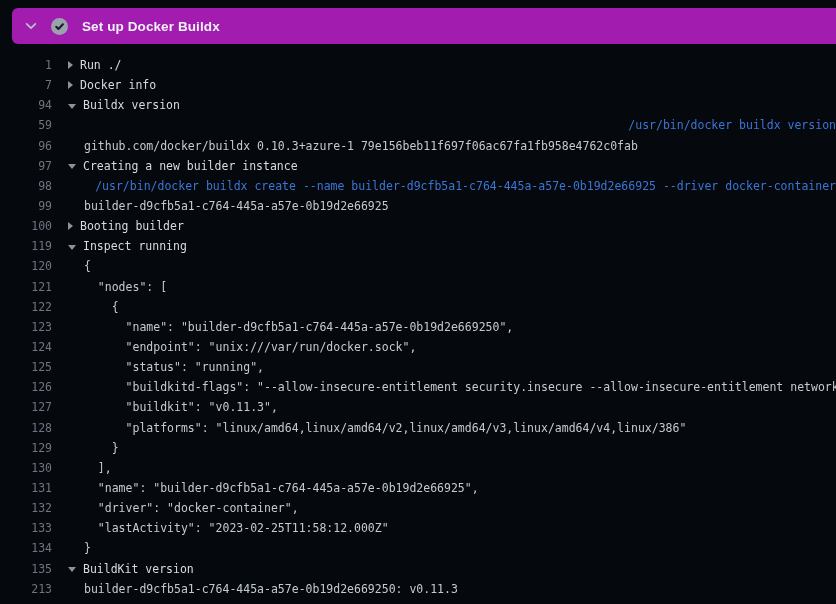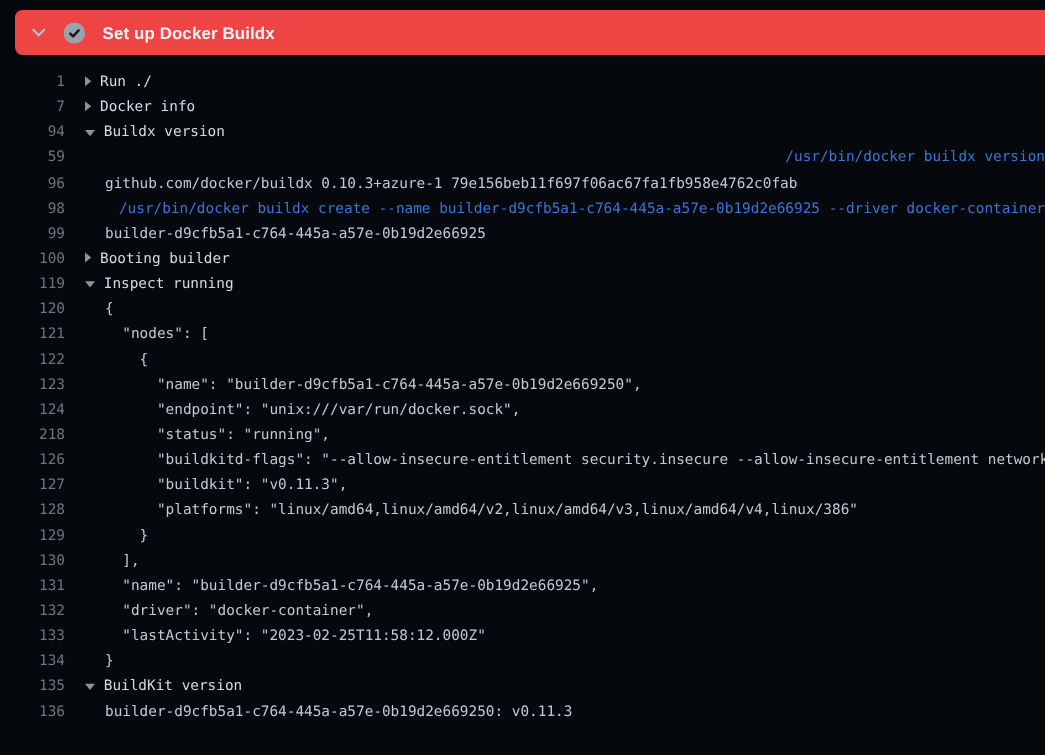--- a/index.html
+++ b/index.html
@@ -6,21 +6,21 @@
   html, body {
     width: 836px; height: 604px;
     background: #05080c;
     overflow: hidden;
     font-family: "DejaVu Sans Mono", monospace;
   }
   .step-header {
     margin: 8px 0 0 12px;
     width: calc(100% - 12px);
     height: 36px;
-    background: #ef4444;
+    background: #a21caf;
     border-radius: 6px 0 0 6px;
     display: flex;
     align-items: center;
     padding: 0 10px;
     cursor: pointer;
   }
   .step-header .chev { display: flex; margin: 0 0 0 2px; }
   .step-header .statico { display: flex; margin-left: 13px; }
   .step-title {
     margin-left: 14px;
@@ -103,20 +103,24 @@
     </div>
     <div class="line">
       <span class="num">59</span>
       <span class="body cmd">/usr/bin/docker buildx version</span>
     </div>
     <div class="line">
       <span class="num">96</span>
       <span class="body out">github.com/docker/buildx 0.10.3+azure-1 79e156beb11f697f06ac67fa1fb958e4762c0fab</span>
     </div>
     <div class="line">
+      <span class="num">97</span>
+      <span class="body group"><span class="tri down"></span><span class="gtitle">Creating a new builder instance</span></span>
+    </div>
+    <div class="line">
       <span class="num">98</span>
       <span class="body cmd">/usr/bin/docker buildx create --name builder-d9cfb5a1-c764-445a-a57e-0b19d2e66925 --driver docker-container</span>
     </div>
     <div class="line">
       <span class="num">99</span>
       <span class="body out">builder-d9cfb5a1-c764-445a-a57e-0b19d2e66925</span>
     </div>
     <div class="line">
       <span class="num">100</span>
       <span class="body group"><span class="tri right"></span><span class="gtitle">Booting builder</span></span>
@@ -139,21 +143,21 @@
     </div>
     <div class="line">
       <span class="num">123</span>
       <span class="body out">      "name": "builder-d9cfb5a1-c764-445a-a57e-0b19d2e669250",</span>
     </div>
     <div class="line">
       <span class="num">124</span>
       <span class="body out">      "endpoint": "unix:///var/run/docker.sock",</span>
     </div>
     <div class="line">
-      <span class="num">218</span>
+      <span class="num">125</span>
       <span class="body out">      "status": "running",</span>
     </div>
     <div class="line">
       <span class="num">126</span>
       <span class="body out">      "buildkitd-flags": "--allow-insecure-entitlement security.insecure --allow-insecure-entitlement network</span>
     </div>
     <div class="line">
       <span class="num">127</span>
       <span class="body out">      "buildkit": "v0.11.3",</span>
     </div>
@@ -183,16 +187,16 @@
     </div>
     <div class="line">
       <span class="num">134</span>
       <span class="body out">}</span>
     </div>
     <div class="line">
       <span class="num">135</span>
       <span class="body group"><span class="tri down"></span><span class="gtitle">BuildKit version</span></span>
     </div>
     <div class="line">
-      <span class="num">136</span>
+      <span class="num">213</span>
       <span class="body out">builder-d9cfb5a1-c764-445a-a57e-0b19d2e669250: v0.11.3</span>
     </div>
   </div>
 
 </body></html>

